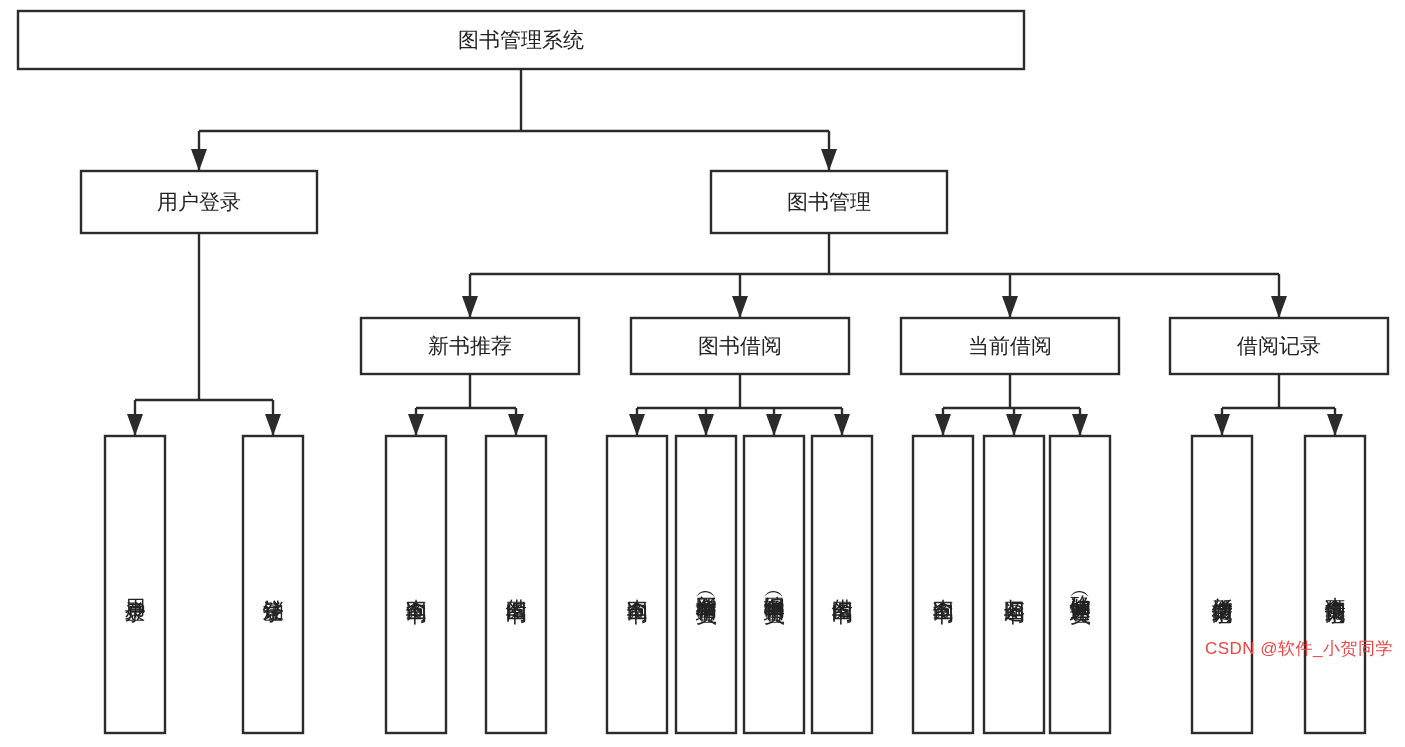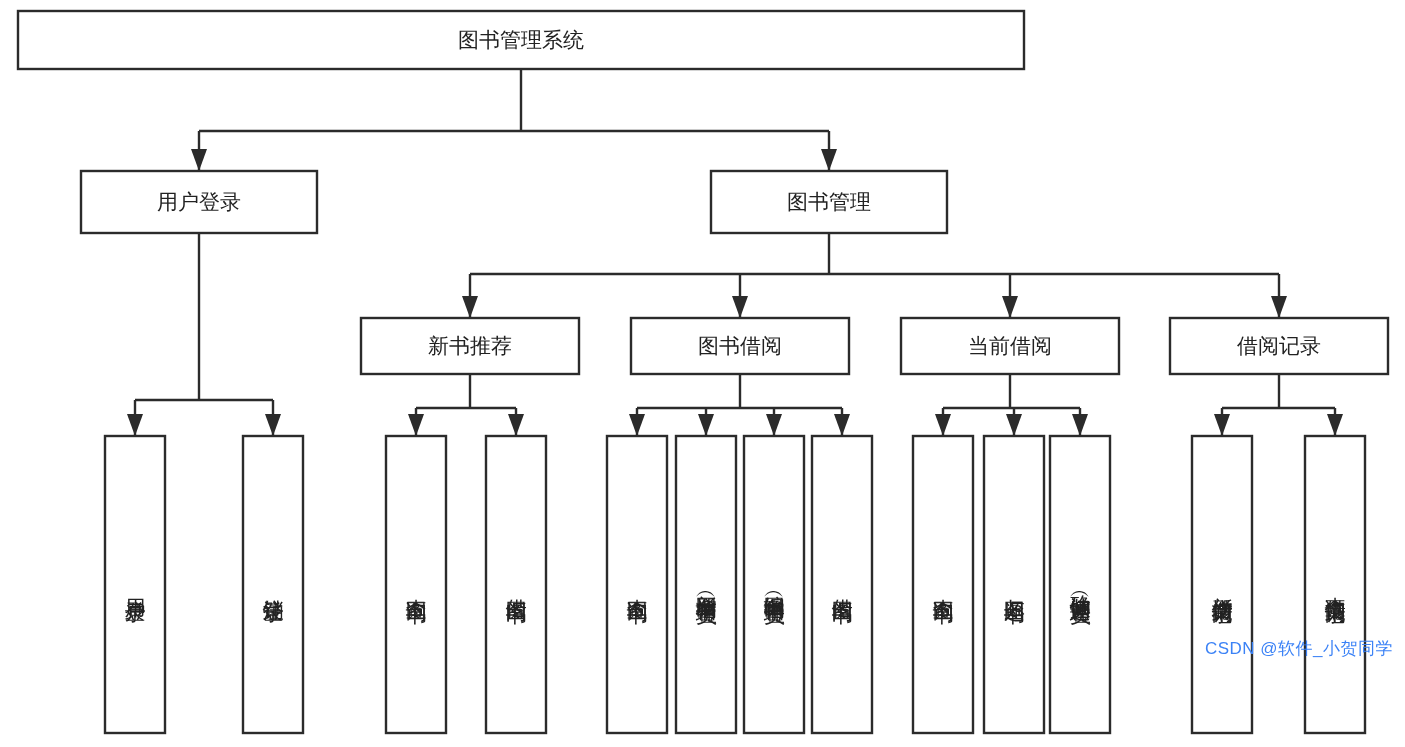--- a/index.html
+++ b/index.html
@@ -63,21 +63,21 @@
     display: flex;
     align-items: center;
     justify-content: center;
   }
   .watermark {
     position: absolute;
     right: 12px;
     bottom: 6px;
     font-family: "Liberation Sans", "DejaVu Sans", sans-serif;
     font-size: 17px;
-    color: #3b82f6;
+    color: #ef4444;
     white-space: nowrap;
     letter-spacing: 0.5px;
   }
 </style>
 </head>
 <body>
 
 <div id="diagram-root">
 
   <svg id="diagram-svg" viewBox="0 0 1405 747" xmlns="http://www.w3.org/2000/svg">

